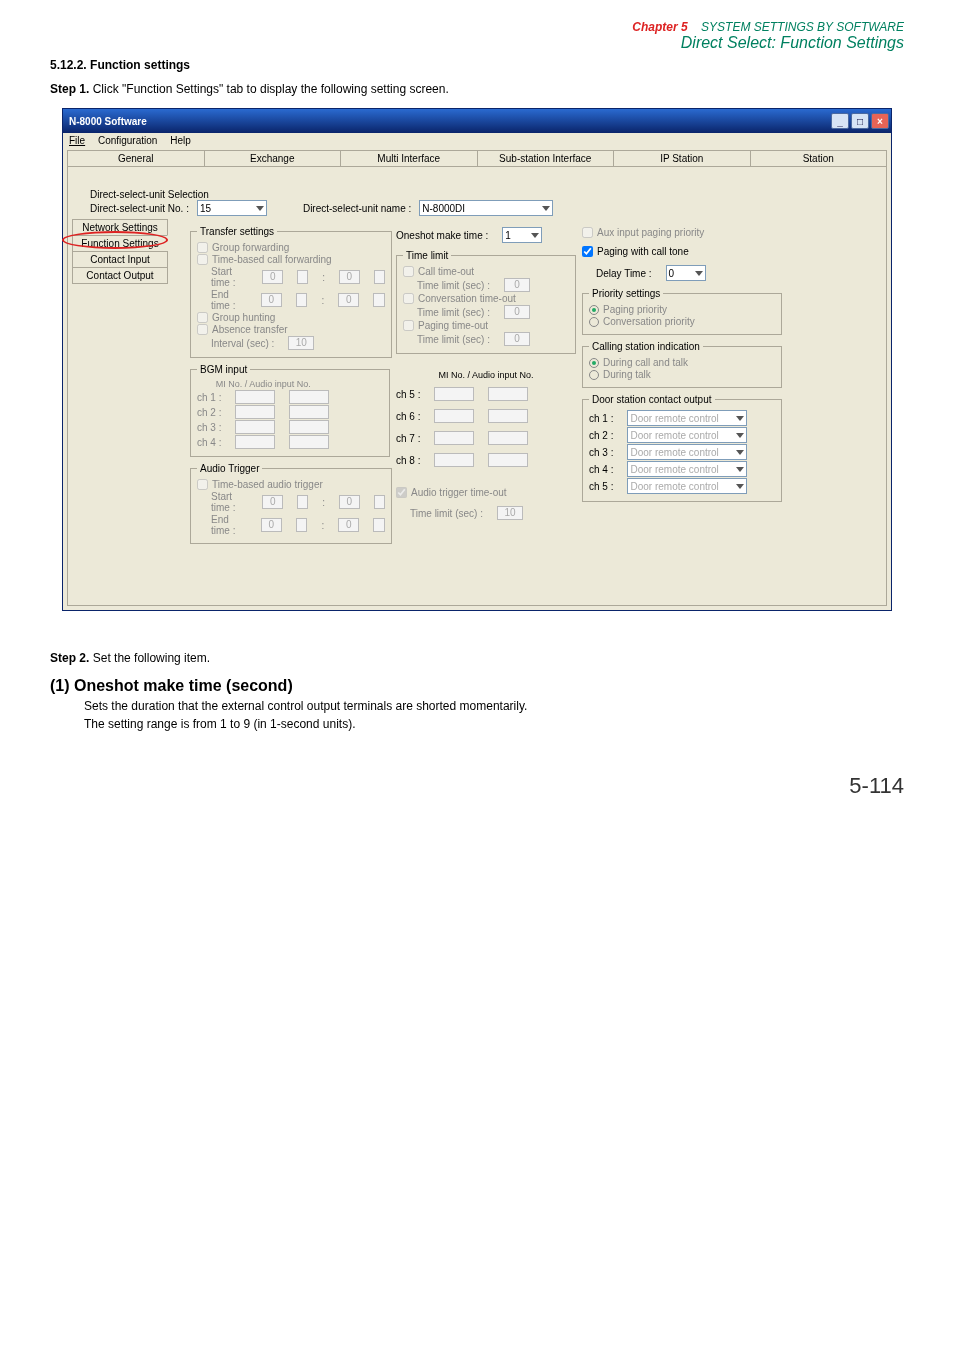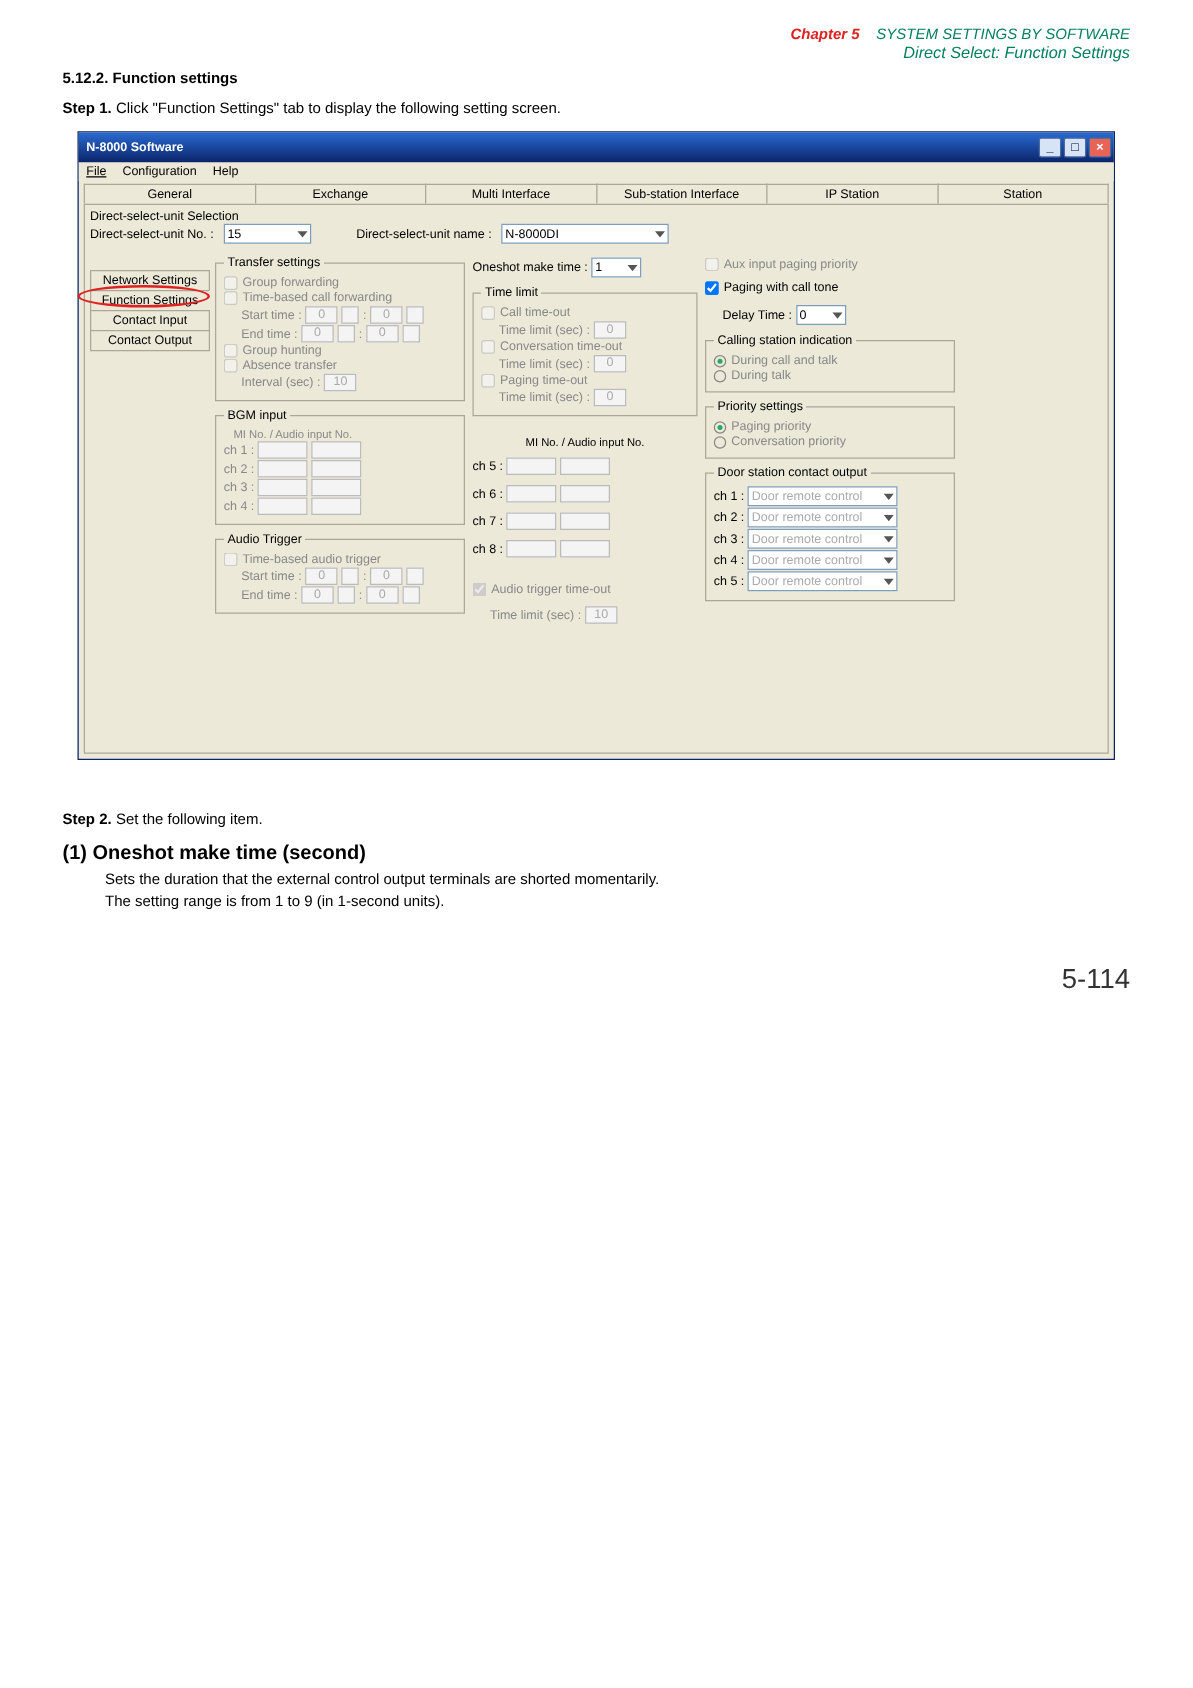--- a/index.html
+++ b/index.html
@@ -7,21 +7,21 @@
     font-family: Arial, Helvetica, sans-serif;
     background: #fff;
     width: 954px;
     padding: 20px 50px 30px 50px;
     font-size: 12px;
     color: #000;
   }
   .chapter-line { text-align: right; font-style: italic; font-size: 12px; }
   .chapter-label { color: #d22; font-weight: bold; }
   .chapter-title { color: #008060; }
-  .subtitle { color: #008060; font-style: italic; text-align: right; font-size: 13px; margin-bottom: 6px; }
+  .subtitle { color: #008060; font-style: italic; text-align: right; font-size: 16px; margin-bottom: 6px; }
   .sec-heading { font-weight: bold; font-size: 12px; margin-bottom: 10px; }
   .step-line { font-size: 12px; margin-bottom: 12px; }
   .step-bold { font-weight: bold; }
   .page-num { text-align: right; font-size: 22px; color: #333; margin-top: 40px; }
 
   
   .win {
     border: 1px solid #0a246a;
     background: #ece9d8;
     width: 830px;
@@ -61,21 +61,21 @@
     padding:2px 0;
     font-size:10px;
     border-bottom:none;
     margin-left:-1px;
   }
   .tabs-row .tab:first-child { margin-left:0;}
   .tabs-row .tab.active { background:#f5f5f0; border-bottom:1px solid #f5f5f0; z-index:2; position:relative;}
   .tab-body {
     border:1px solid #aca899;
     margin:0 4px 4px 4px;
-    padding:4px;
+    padding:22px;
     background:#ece9d8;
     min-height:440px;
     position:relative;
   }
 
   .selector-row { display:flex; align-items:center; gap:8px; font-size:10px; margin-bottom:6px;}
 
   
   .side-tabs {
     position:absolute; left:4px; top:52px;
@@ -111,21 +111,21 @@
   fieldset {
     border:1px solid #aca899;
     padding:4px 6px 6px 6px;
     font-size:10px;
     color:#888;
   }
   fieldset.enabled { color:#000; }
   legend { color:#000; font-size:10px; padding:0 3px;}
   .chk { display:flex; align-items:center; gap:4px; margin:1px 0;}
   .chk input[type="checkbox"]{ width:11px; height:11px;}
-  .row { display:flex; align-items:center; gap:3px; margin:1px 0;}
+  .row { display:flex; align-items:center; gap:14px; margin:1px 0;}
   .numbox, .spin { width:26px; height:14px; border:1px solid #bbb; background:#f4f4f4; font-size:10px; text-align:center; color:#aaa; display:inline-block;}
   .dd { width:14px; height:14px; border:1px solid #bbb; background:#f4f4f4; display:inline-block;}
   .radio { display:flex; align-items:center; gap:4px; margin:1px 0;}
   .radio-circle { width:10px; height:10px; border:1px solid #888; border-radius:50%; display:inline-flex; align-items:center; justify-content:center;}
   .radio-dot { width:4px; height:4px; background:#2a6; border-radius:50%; display:none;}
   .radio.on .radio-dot{ display:block;}
   .field-heading { color:#000; font-size:10px;}
   .sel-small { width:40px; height:14px; border:1px solid #bbb; background:#f4f4f4;}
   .combo-long { height:16px; border:1px solid #7f9db9; background:#fff; width:120px; padding:0 2px; display:flex; align-items:center; justify-content:space-between;}
   .combo-long .arrow { border-left:4px solid transparent; border-right:4px solid transparent; border-top:5px solid #555;}
@@ -377,44 +377,44 @@
         <div class="row" style="margin-left:14px;color:#000;">
           <span>Delay Time :</span>
           <span class="combo-long" style="width:40px;">
               <span>0</span>
               <span class="arrow"></span>
             </span>
         </div>
 
 
         <fieldset>
+          <legend>Priority settings</legend>
+          <div class="radio on">
+              <span class="radio-circle">
+                <span class="radio-dot"></span>
+              </span>
+              <span>Paging priority</span>
+            </div>
+          <div class="radio">
+              <span class="radio-circle"></span>
+              <span>Conversation priority</span>
+            </div>
+        </fieldset>
+
+        <fieldset>
           <legend>Calling station indication</legend>
           <div class="radio on">
               <span class="radio-circle">
                 <span class="radio-dot"></span>
               </span>
               <span>During call and talk</span>
             </div>
           <div class="radio">
               <span class="radio-circle"></span>
               <span>During talk</span>
-            </div>
-        </fieldset>
-
-        <fieldset>
-          <legend>Priority settings</legend>
-          <div class="radio on">
-              <span class="radio-circle">
-                <span class="radio-dot"></span>
-              </span>
-              <span>Paging priority</span>
-            </div>
-          <div class="radio">
-              <span class="radio-circle"></span>
-              <span>Conversation priority</span>
             </div>
         </fieldset>
 
         <fieldset class="enabled">
           <legend>Door station contact output</legend>
           <div class="row">
               <span>ch 1 :</span>
               <span class="combo-long">
                 <span style="color:#aaa">Door remote control</span>
                 <span class="arrow"></span>

